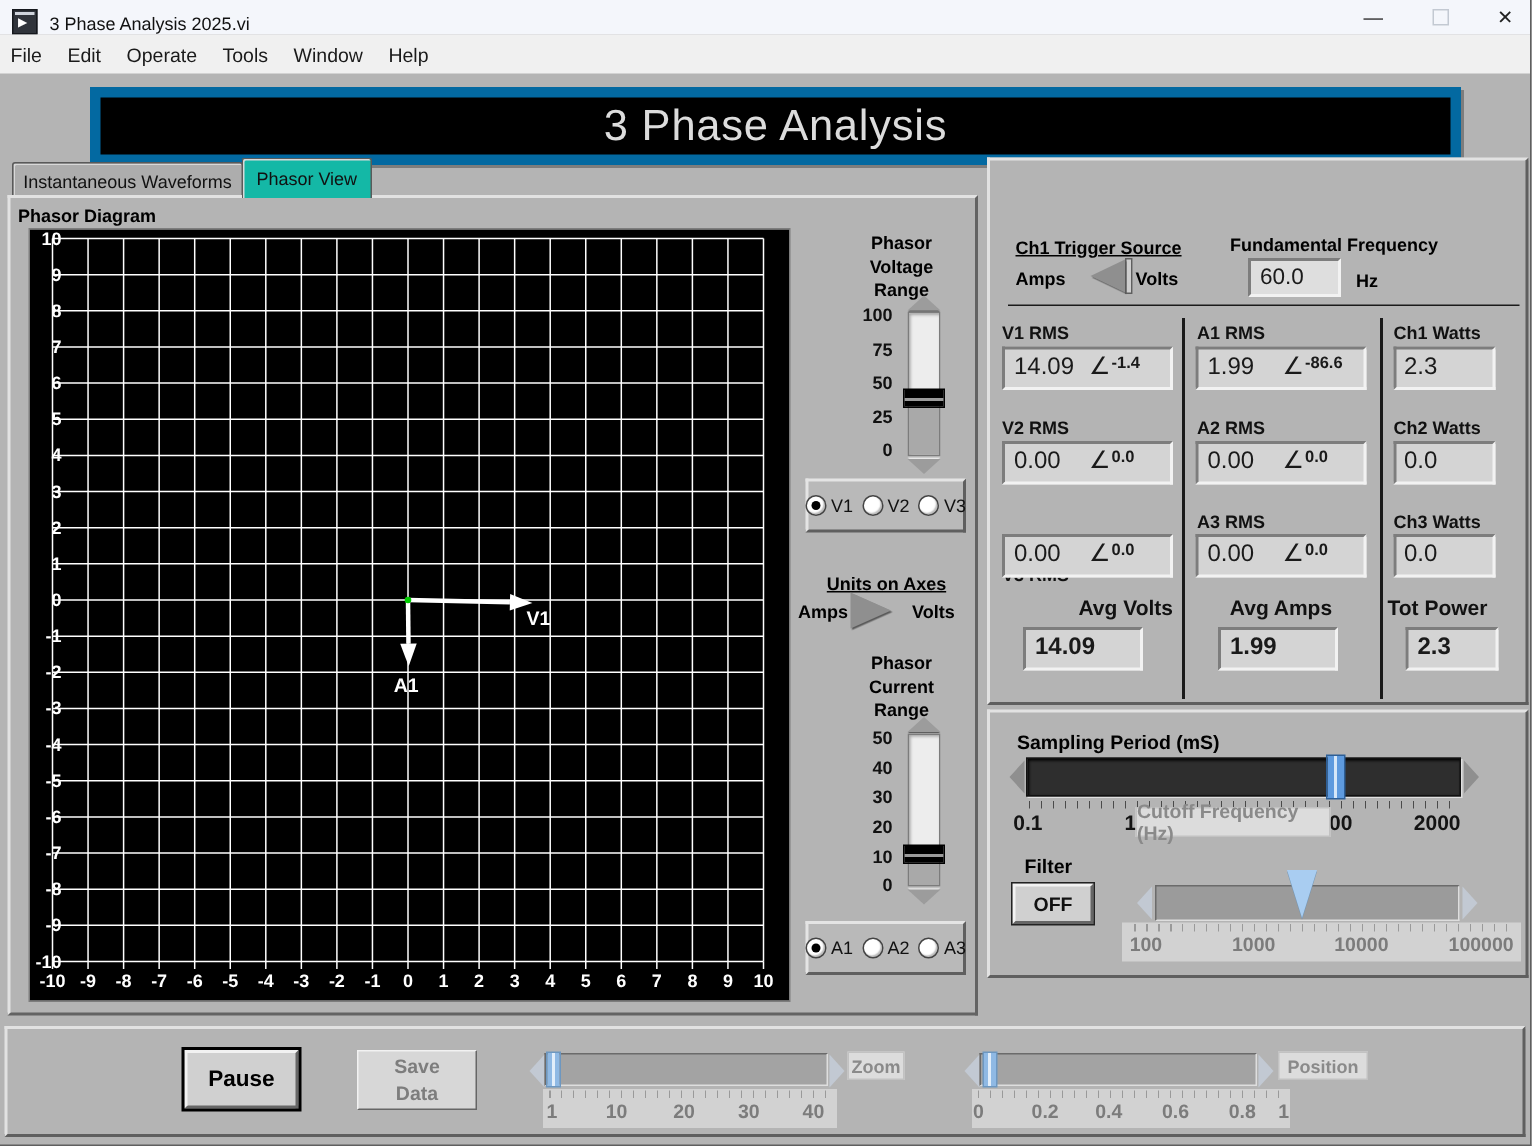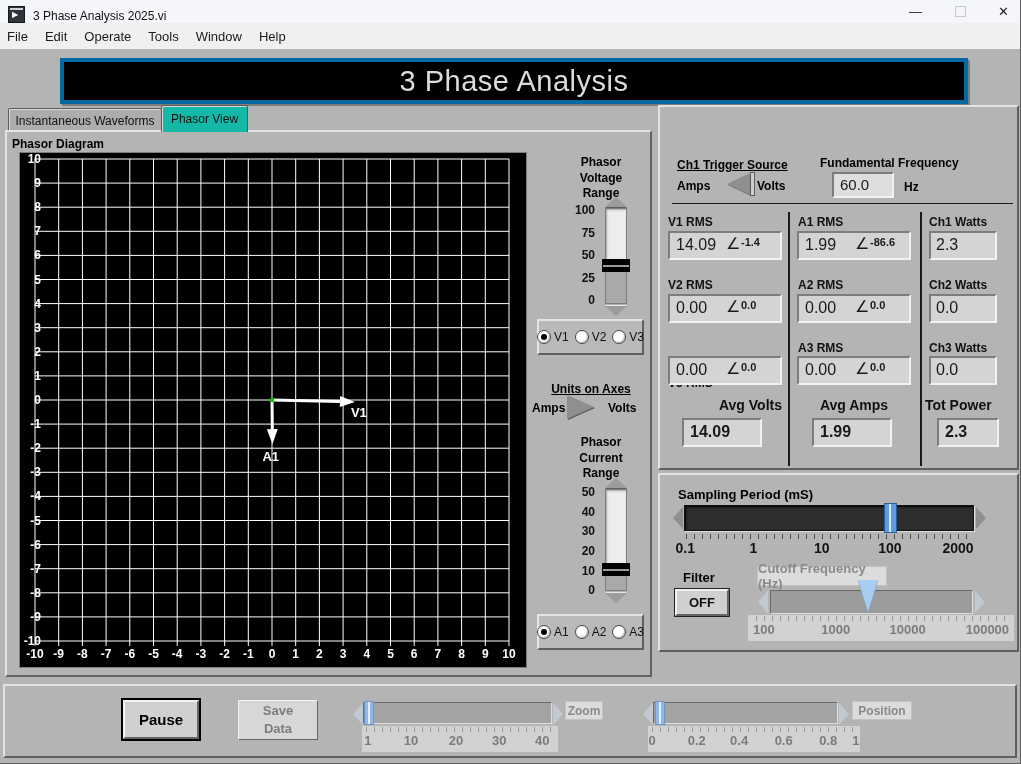--- a/index.html
+++ b/index.html
@@ -11,21 +11,21 @@
   
   #titlebar{left:0;top:0;width:1021px;height:23px;background:#f4f6fb;display:flex;align-items:flex-end;}
   #appicon{width:15px;height:15px;margin-left:8px;background:#30343b;border:1px solid #15181d;position:relative;}
   #appicon::before{content:"";position:absolute;left:1px;right:1px;top:1px;height:2px;background:#cfd4dc;}
   #appicon::after{content:"▶";position:absolute;left:3px;top:3px;font-size:8px;color:#fff;}
   #wintitle{margin-left:8px;font-size:12px;color:#111;}
   .winbtn{position:absolute;top:0;width:45px;height:23px;display:flex;align-items:center;justify-content:center;font-size:13px;color:#222;}
   #menubar{left:0;top:23px;width:1021px;height:26px;background:#f0f0f0;display:flex;align-items:center;gap:13px;padding-left:5px;box-sizing:border-box;}
   .menuitem{font-size:13px;color:#1a1a1a;padding:2px 2px;}
   
-  #banner{left:60px;top:58px;width:900px;height:38px;background:#000;border:4px solid #0369a1;
+  #banner{left:60px;top:58px;width:900px;height:38px;background:#000;border:7px solid #0369a1;
           display:flex;align-items:center;justify-content:center;box-shadow:2px 2px 0 rgba(80,80,80,.55);}
   #banner span{color:#dcdcdc;font-size:29px;letter-spacing:.5px;}
   
   .tab{position:absolute;border:1px solid #5a5a5a;border-bottom:none;background:#adadad;
        display:flex;align-items:center;justify-content:center;font-size:12px;color:#111;
        border-radius:2px 2px 0 0;box-shadow:inset 1px 1px 0 #d9d9d9;}
   #tab1{left:8px;top:108px;width:152px;height:23px;}
   #tab2{left:161px;top:105px;width:85px;height:26px;background:#14b8a6;z-index:4;}
   #tabpage{left:5px;top:130px;width:647px;height:547px;background:#b4b4b4;
            border-top:2px solid #e2e2e2;border-left:2px solid #e2e2e2;border-right:2px solid #636363;border-bottom:2px solid #636363;box-sizing:border-box;z-index:2;}
@@ -407,21 +407,21 @@
     <span class="scale-num" style="left:3%;font-size:14px;">0.1</span>
     <span class="scale-num" style="left:25%;font-size:14px;">1</span>
     <span class="scale-num" style="left:47%;font-size:14px;">10</span>
     <span class="scale-num" style="left:69%;font-size:14px;">100</span>
     <span class="scale-num" style="left:91%;font-size:14px;">2000</span>
   </div>
 
   <div class="abs b" style="left:683px;top:570px;font-size:13px;z-index:3;">Filter</div>
   <div class="btn" id="off-btn" style="left:675px;top:589px;width:54px;height:27px;z-index:3;">OFF</div>
 
-  <div class="slabel-box" style="left:757px;top:566px;width:128px;height:18px;z-index:3;font-size:13px;">Cutoff Frequency (Hz)</div>
+  <div class="slabel-box" style="left:757px;top:538px;width:128px;height:18px;z-index:3;font-size:13px;">Cutoff Frequency (Hz)</div>
   <div class="harrow l dis" style="left:758px;top:591px;z-index:3;"></div>
   <div class="htrack-gray" style="left:770px;top:590px;width:203px;height:24px;z-index:3;"></div>
   <div class="cut-thumb" style="left:858px;top:580px;"></div>
   <div class="harrow r dis" style="left:975px;top:591px;z-index:3;"></div>
   <div class="scale-strip" style="left:748px;top:615px;width:266px;height:26px;z-index:3;">
     <div class="tickstrip dis" style="left:8px;top:1px;width:250px;"></div>
     <span class="scale-num dis" style="left:6%;top:7px;">100</span>
     <span class="scale-num dis" style="left:33%;top:7px;">1000</span>
     <span class="scale-num dis" style="left:60%;top:7px;">10000</span>
     <span class="scale-num dis" style="left:90%;top:7px;">100000</span>

